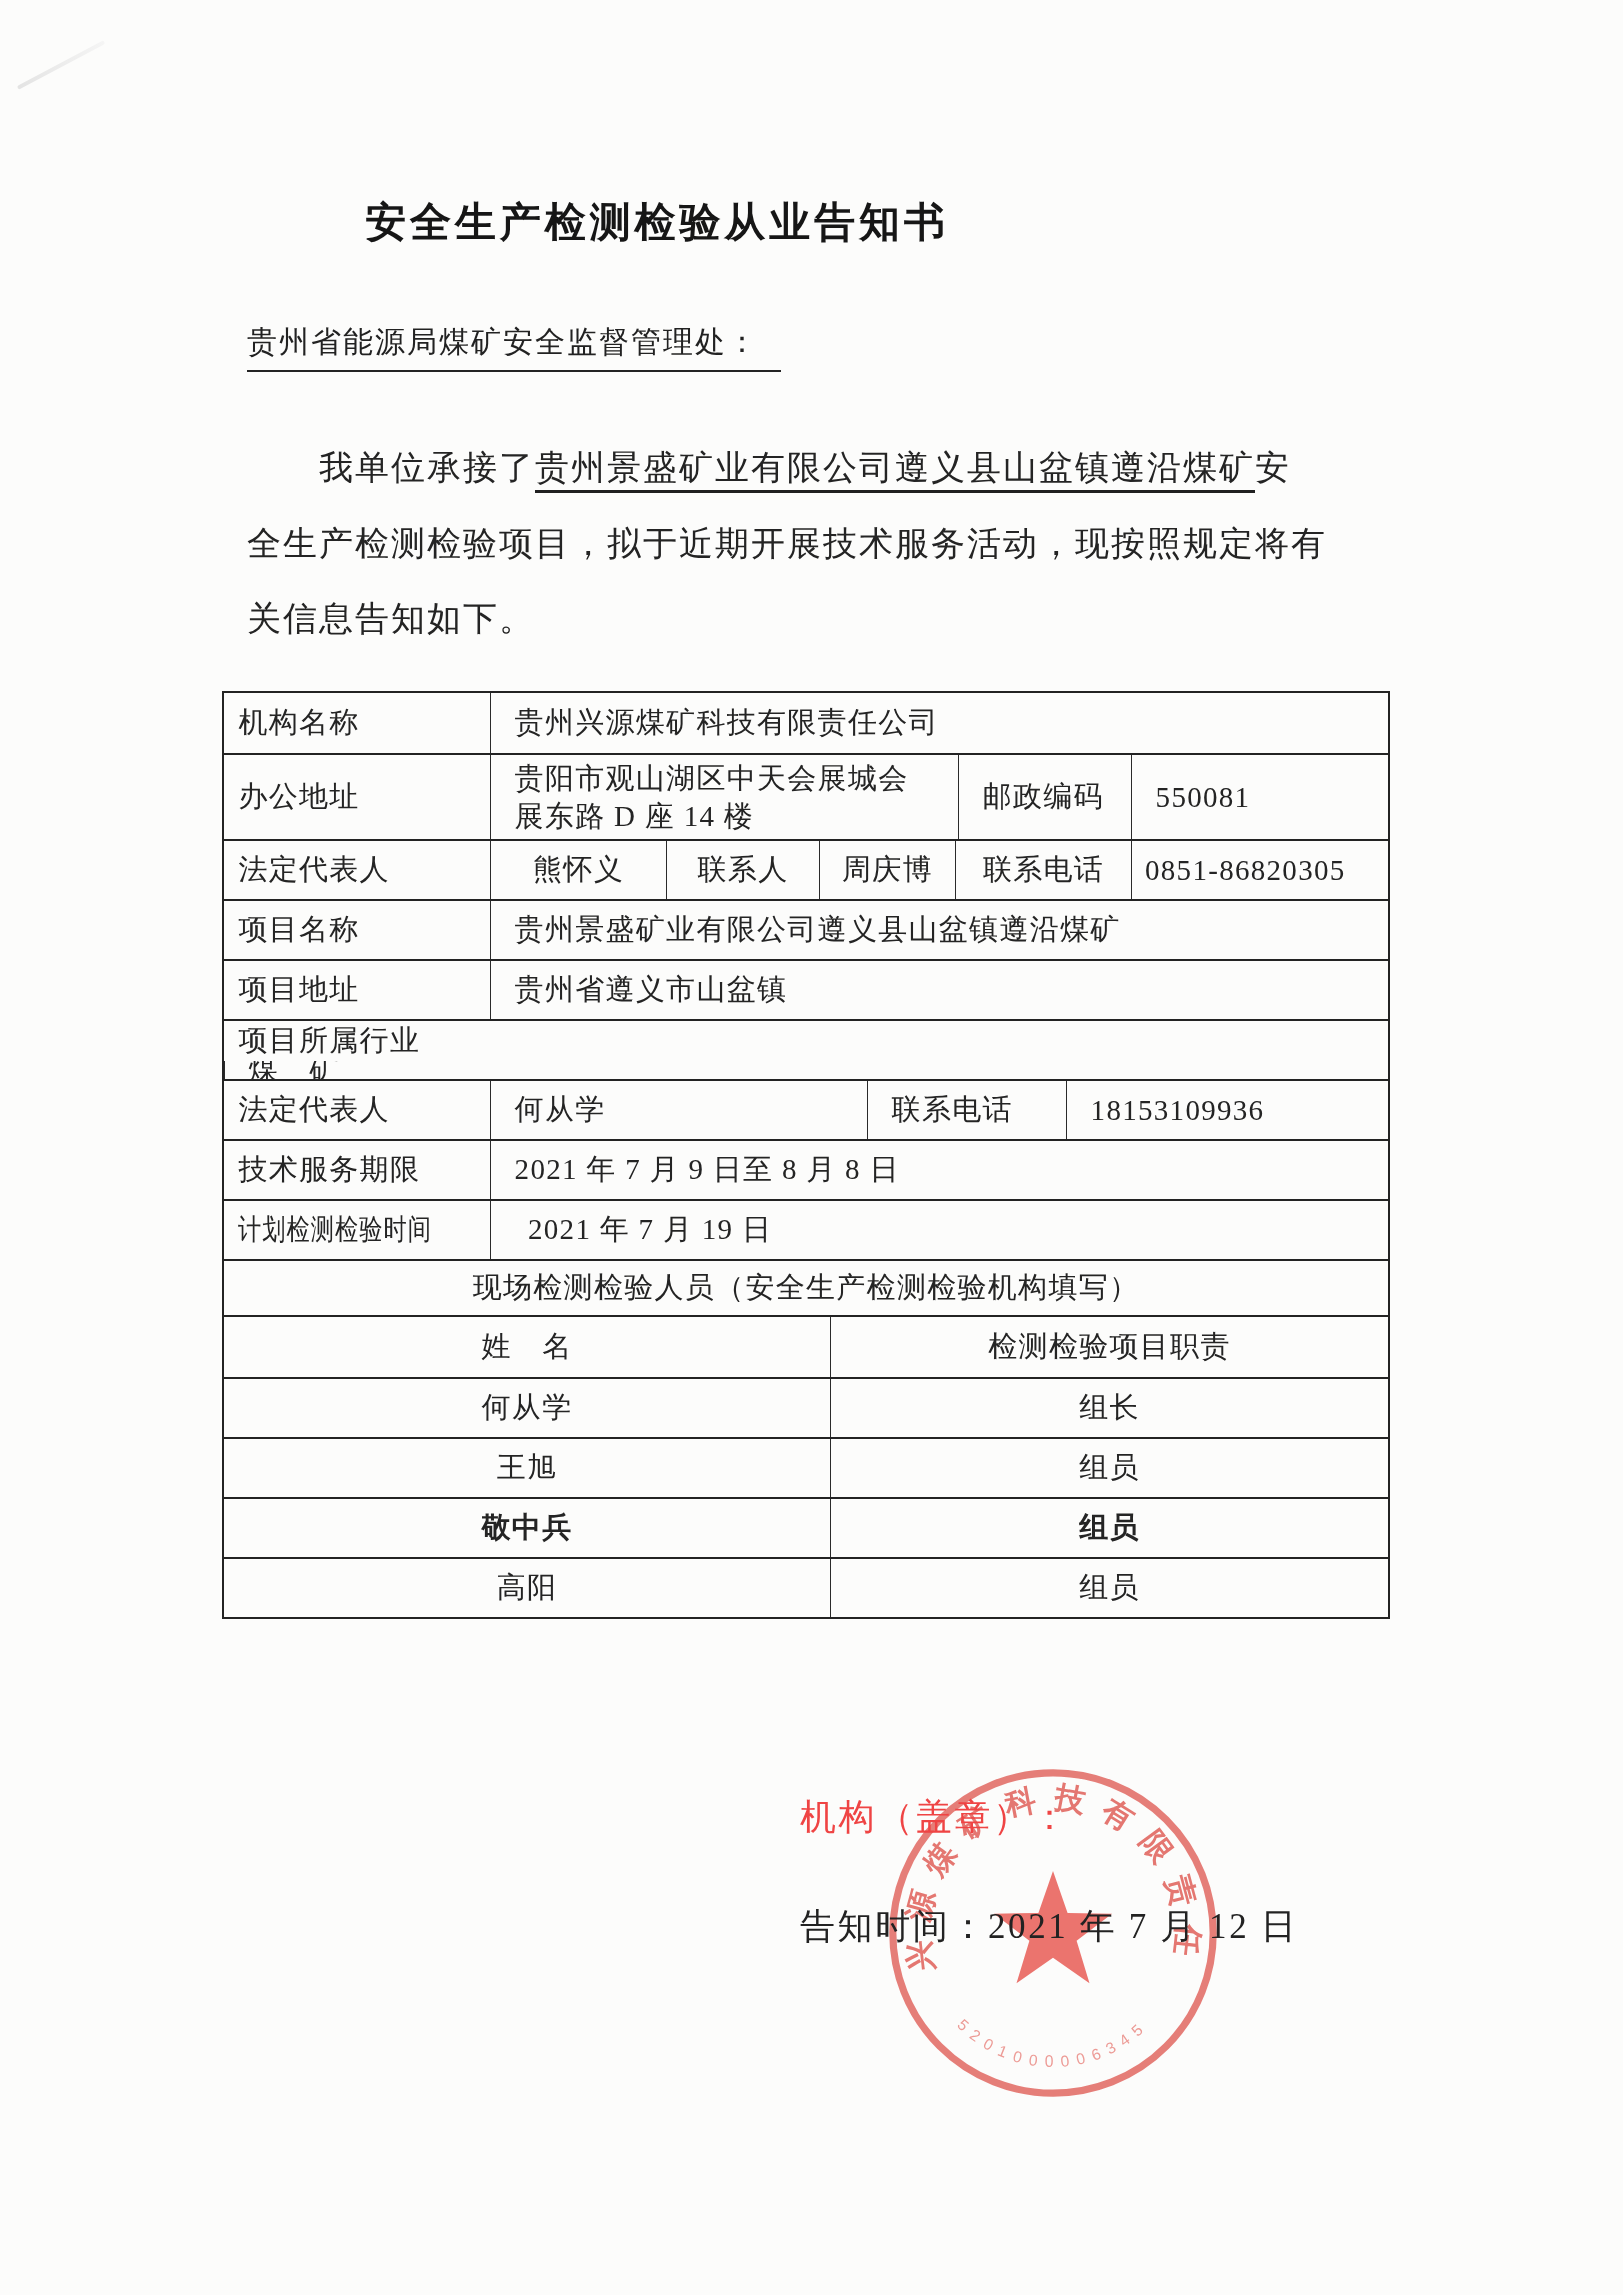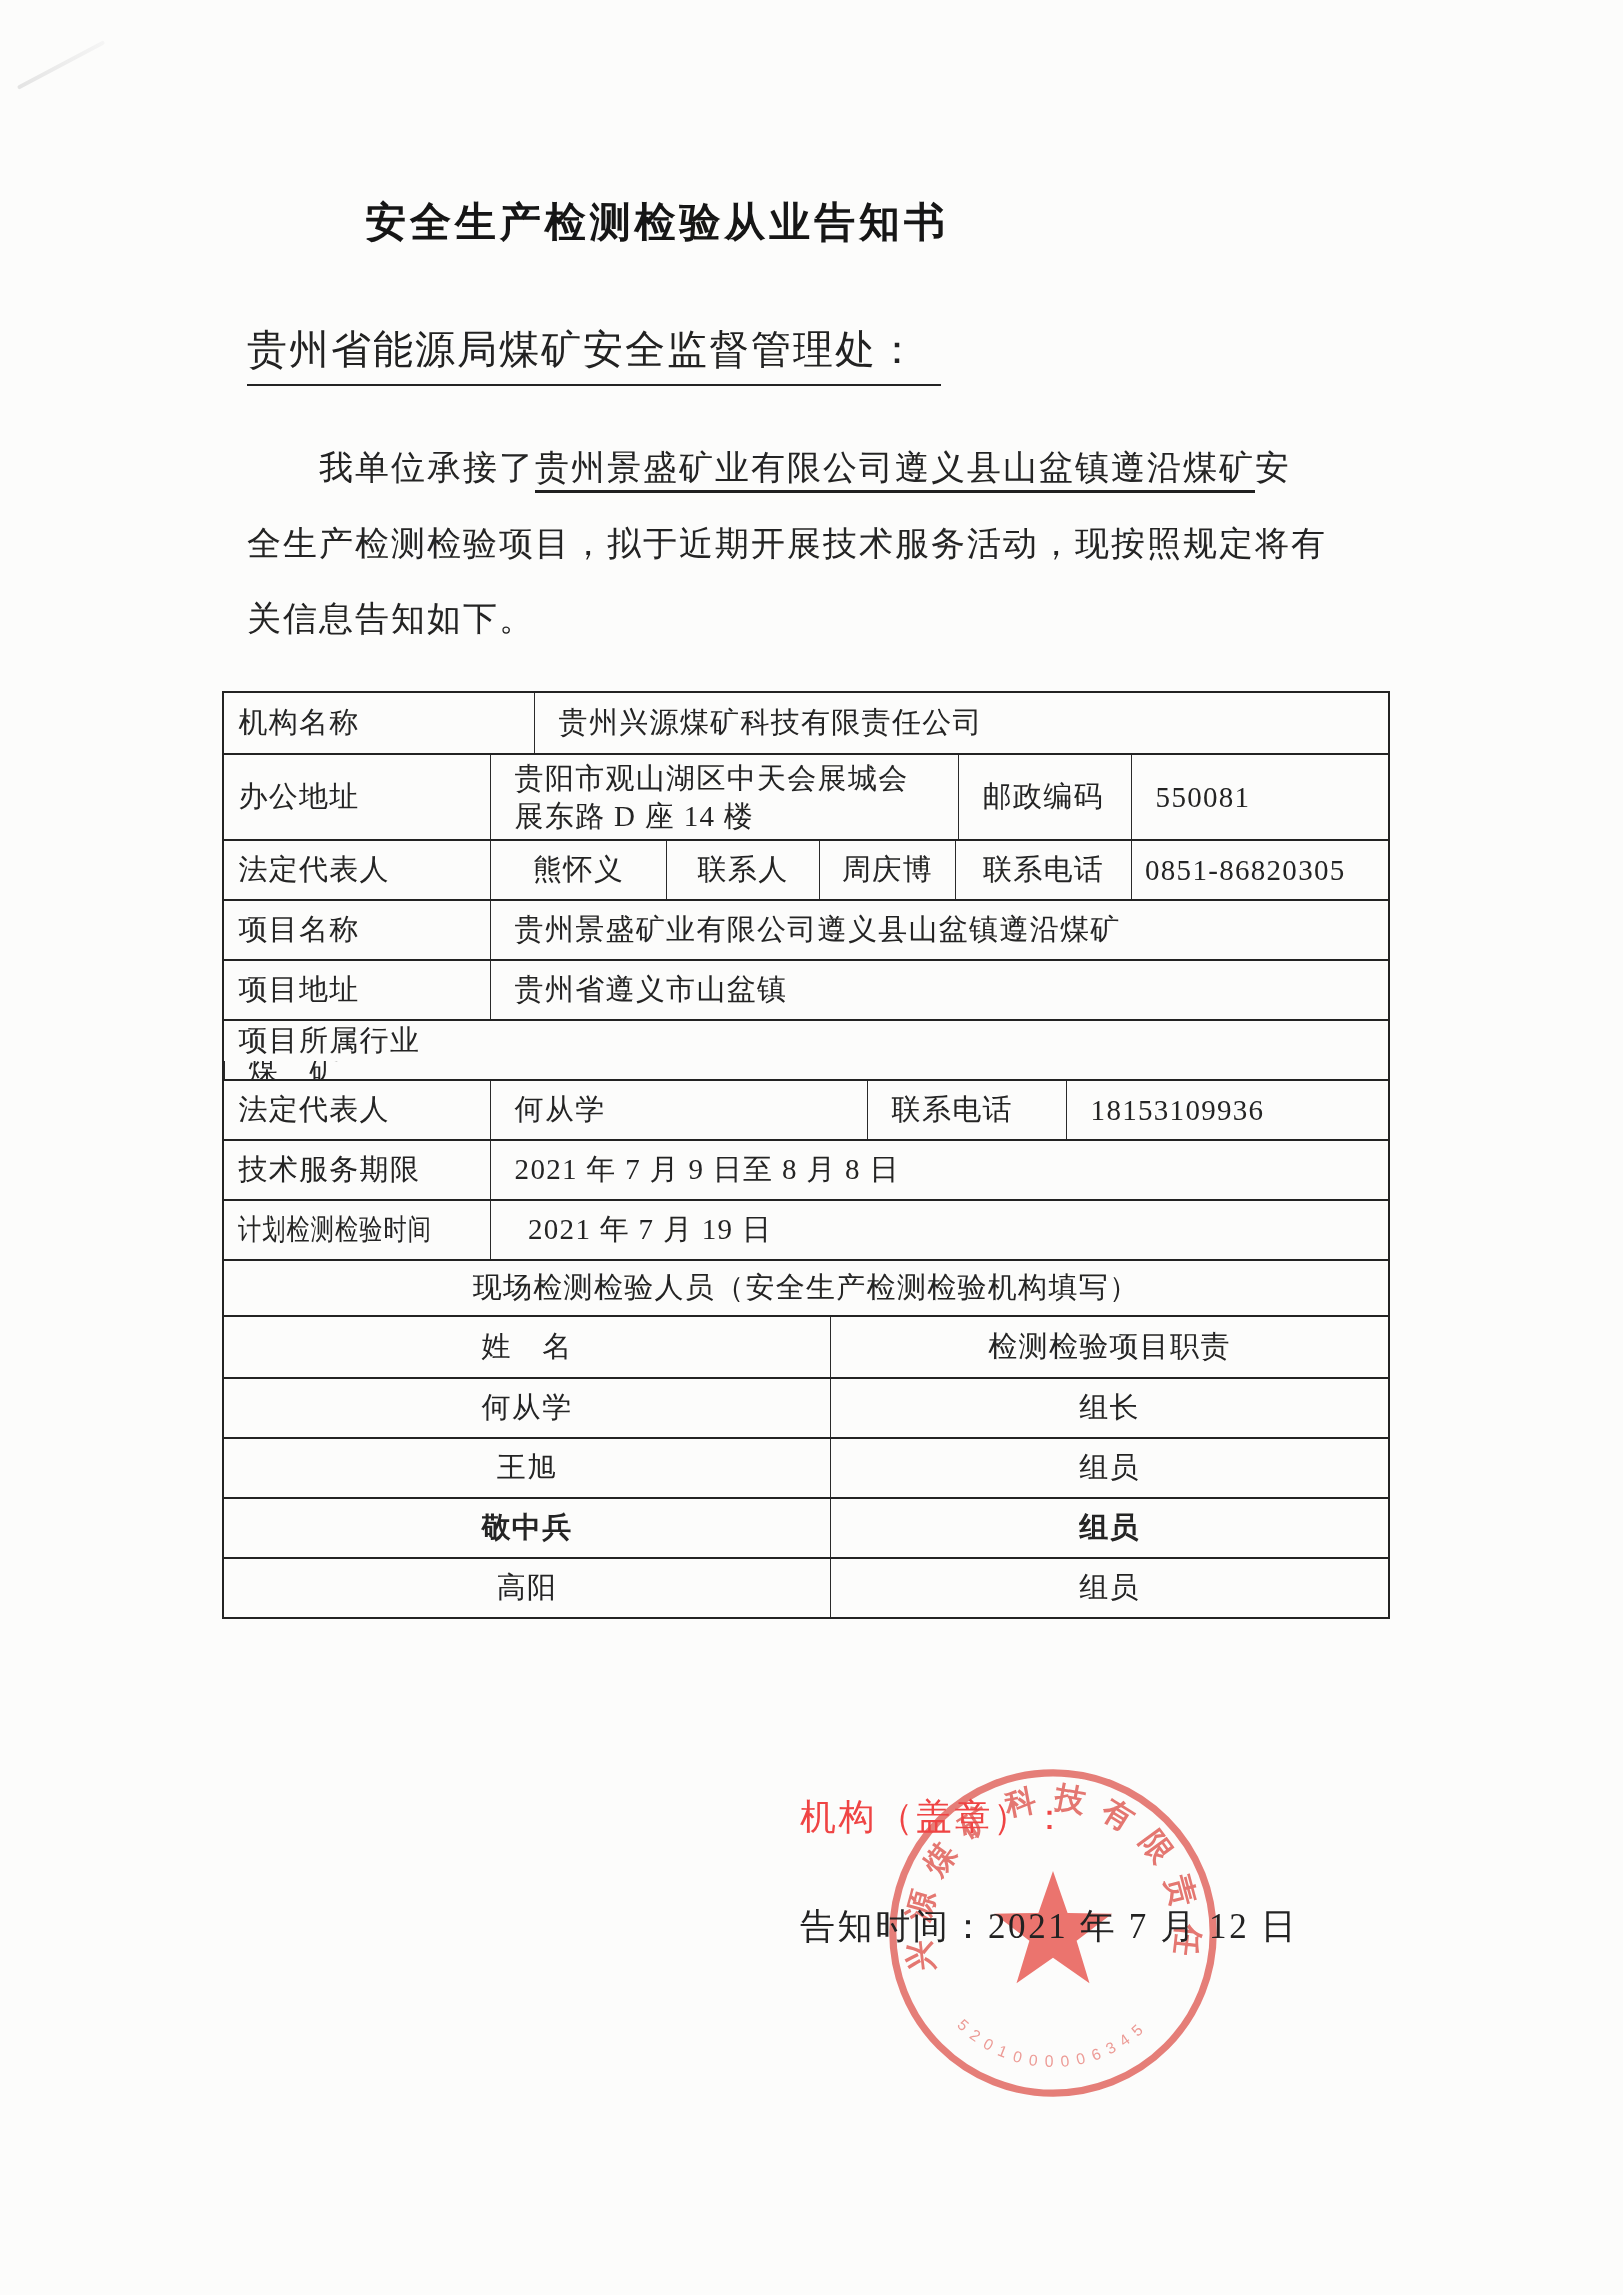--- a/index.html
+++ b/index.html
@@ -21,41 +21,41 @@
   }
   .doc-title{
     left:0;top:195px;width:1314px;
     text-align:center;
     font-family:"Liberation Sans","DejaVu Sans",sans-serif;
     font-weight:bold;font-size:41px;letter-spacing:3.9px;
     color:#161616;
   }
   .addressee{
     left:247px;top:322px;
-    font-size:40px;letter-spacing:2px;
+    font-size:30px;letter-spacing:2px;
     border-bottom:2.6px solid #242424;
     padding:0 22px 6.5px 0;
     color:#222;
   }
   .para-line{
     left:247px;width:1126px;
     font-size:34px;letter-spacing:2px;color:#242424;
     white-space:nowrap;
   }
   .indent{padding-left:72px;}
   .u-company{border-bottom:3.3px solid #202020;padding-bottom:3.9px;}
   
   .tbl{
     left:222px;top:691px;width:1168px;
     border:2px solid #232323;
     box-sizing:border-box;
     background:transparent;
   }
   .trow{display:flex;box-sizing:border-box;border-top:2px solid #232323;}
-  .trow:first-child{border-top:none;gap:44px;}
+  .trow:first-child{border-top:none;}
   .cell{
     box-sizing:border-box;
     border-left:1.3px solid #2a2a2a;
     display:flex;align-items:center;
     font-size:29px;letter-spacing:1.3px;color:#242424;
     padding-left:14.4px;overflow:hidden;white-space:nowrap;
   }
   .cell:first-child{border-left:none;}
   .val{padding-left:23.6px;}
   .c{justify-content:center;padding-left:0;}

